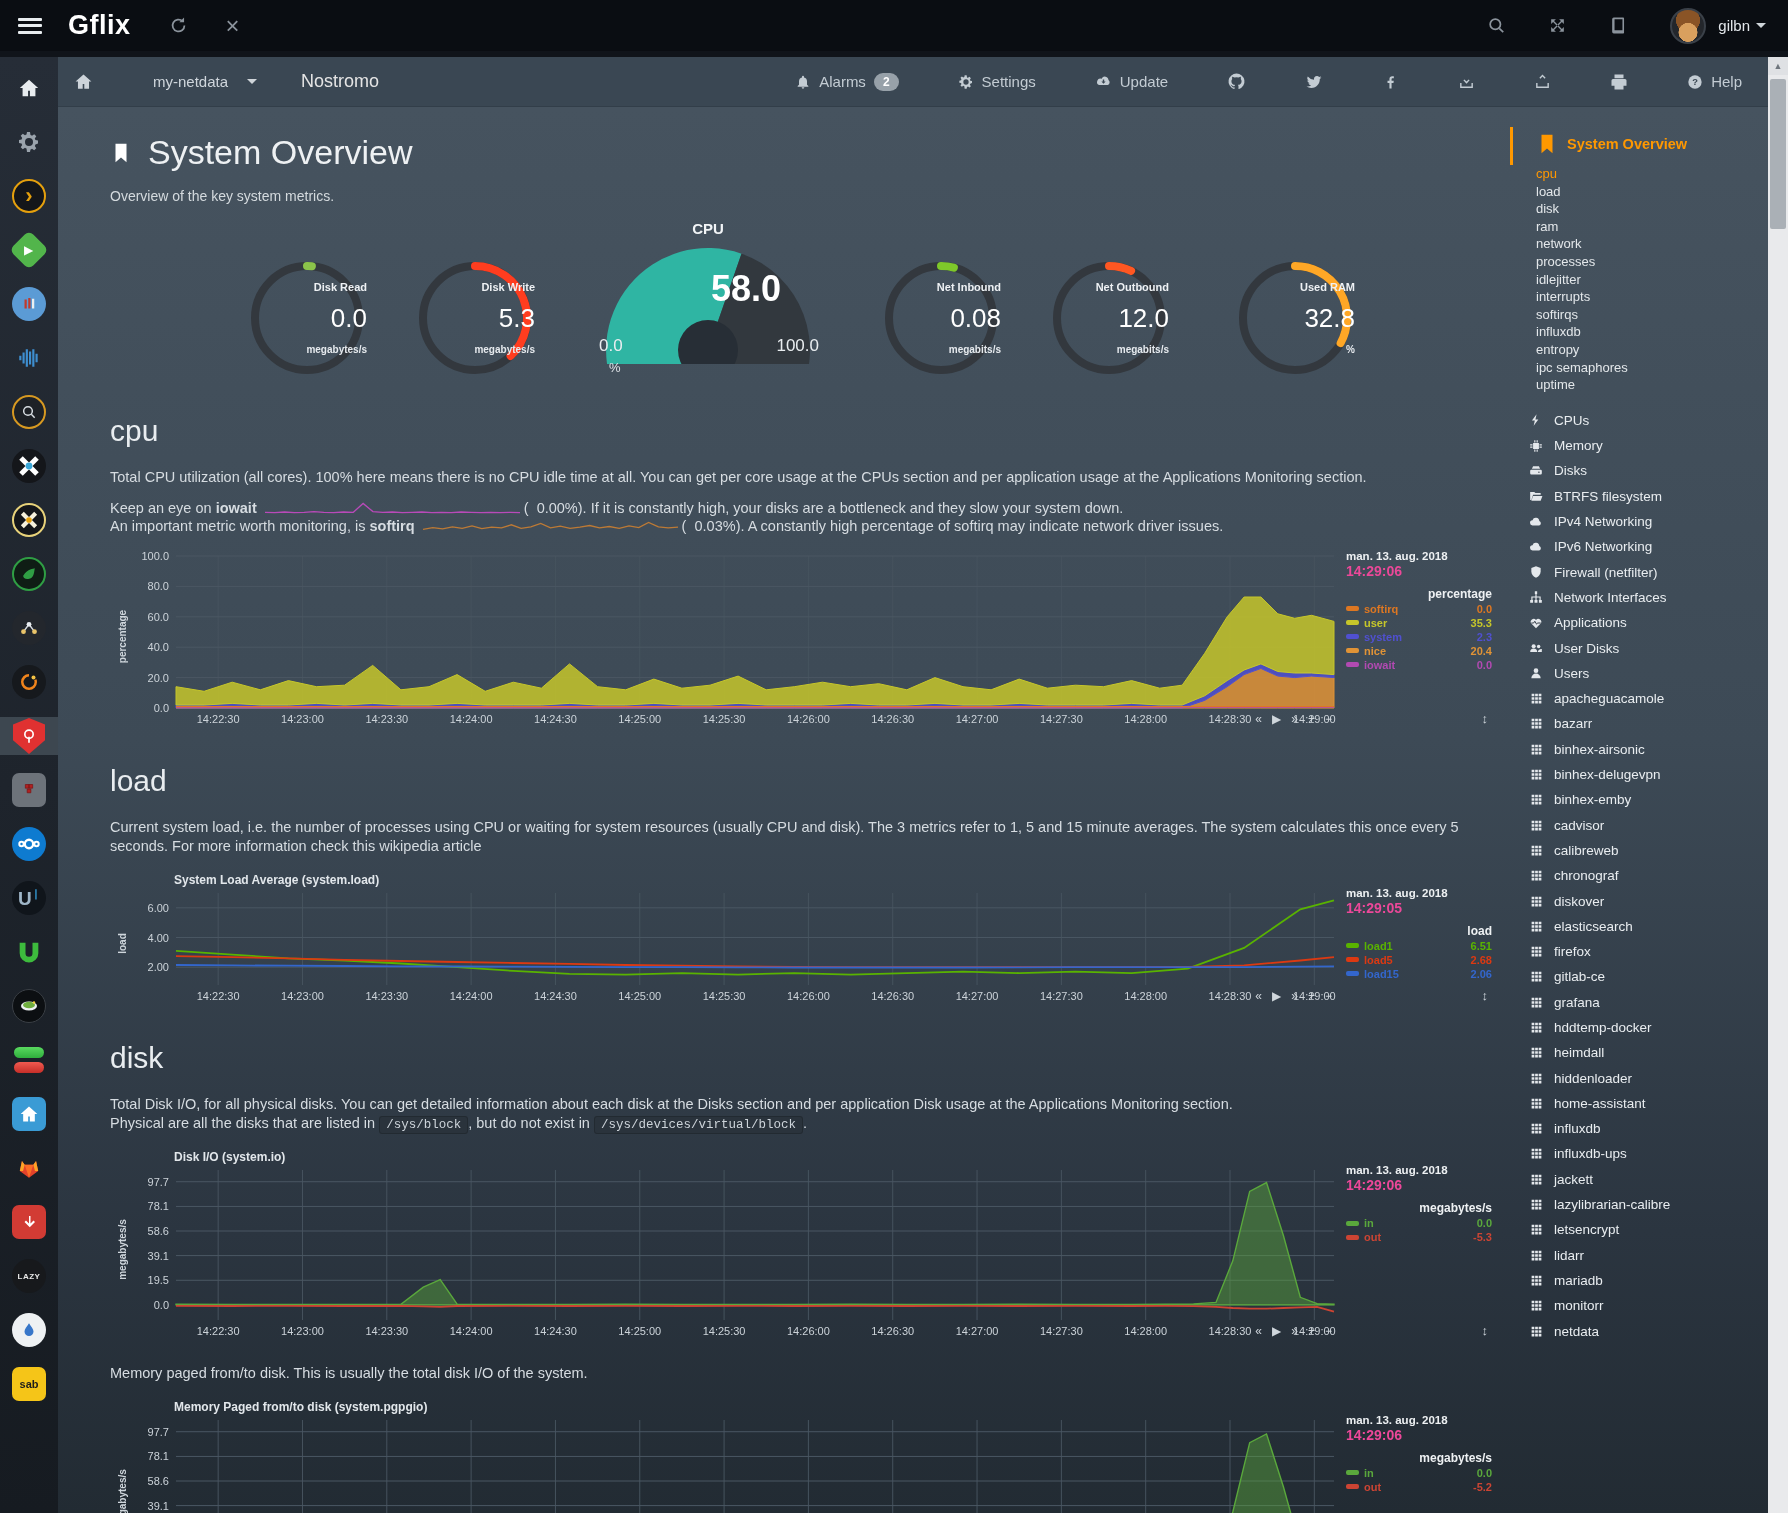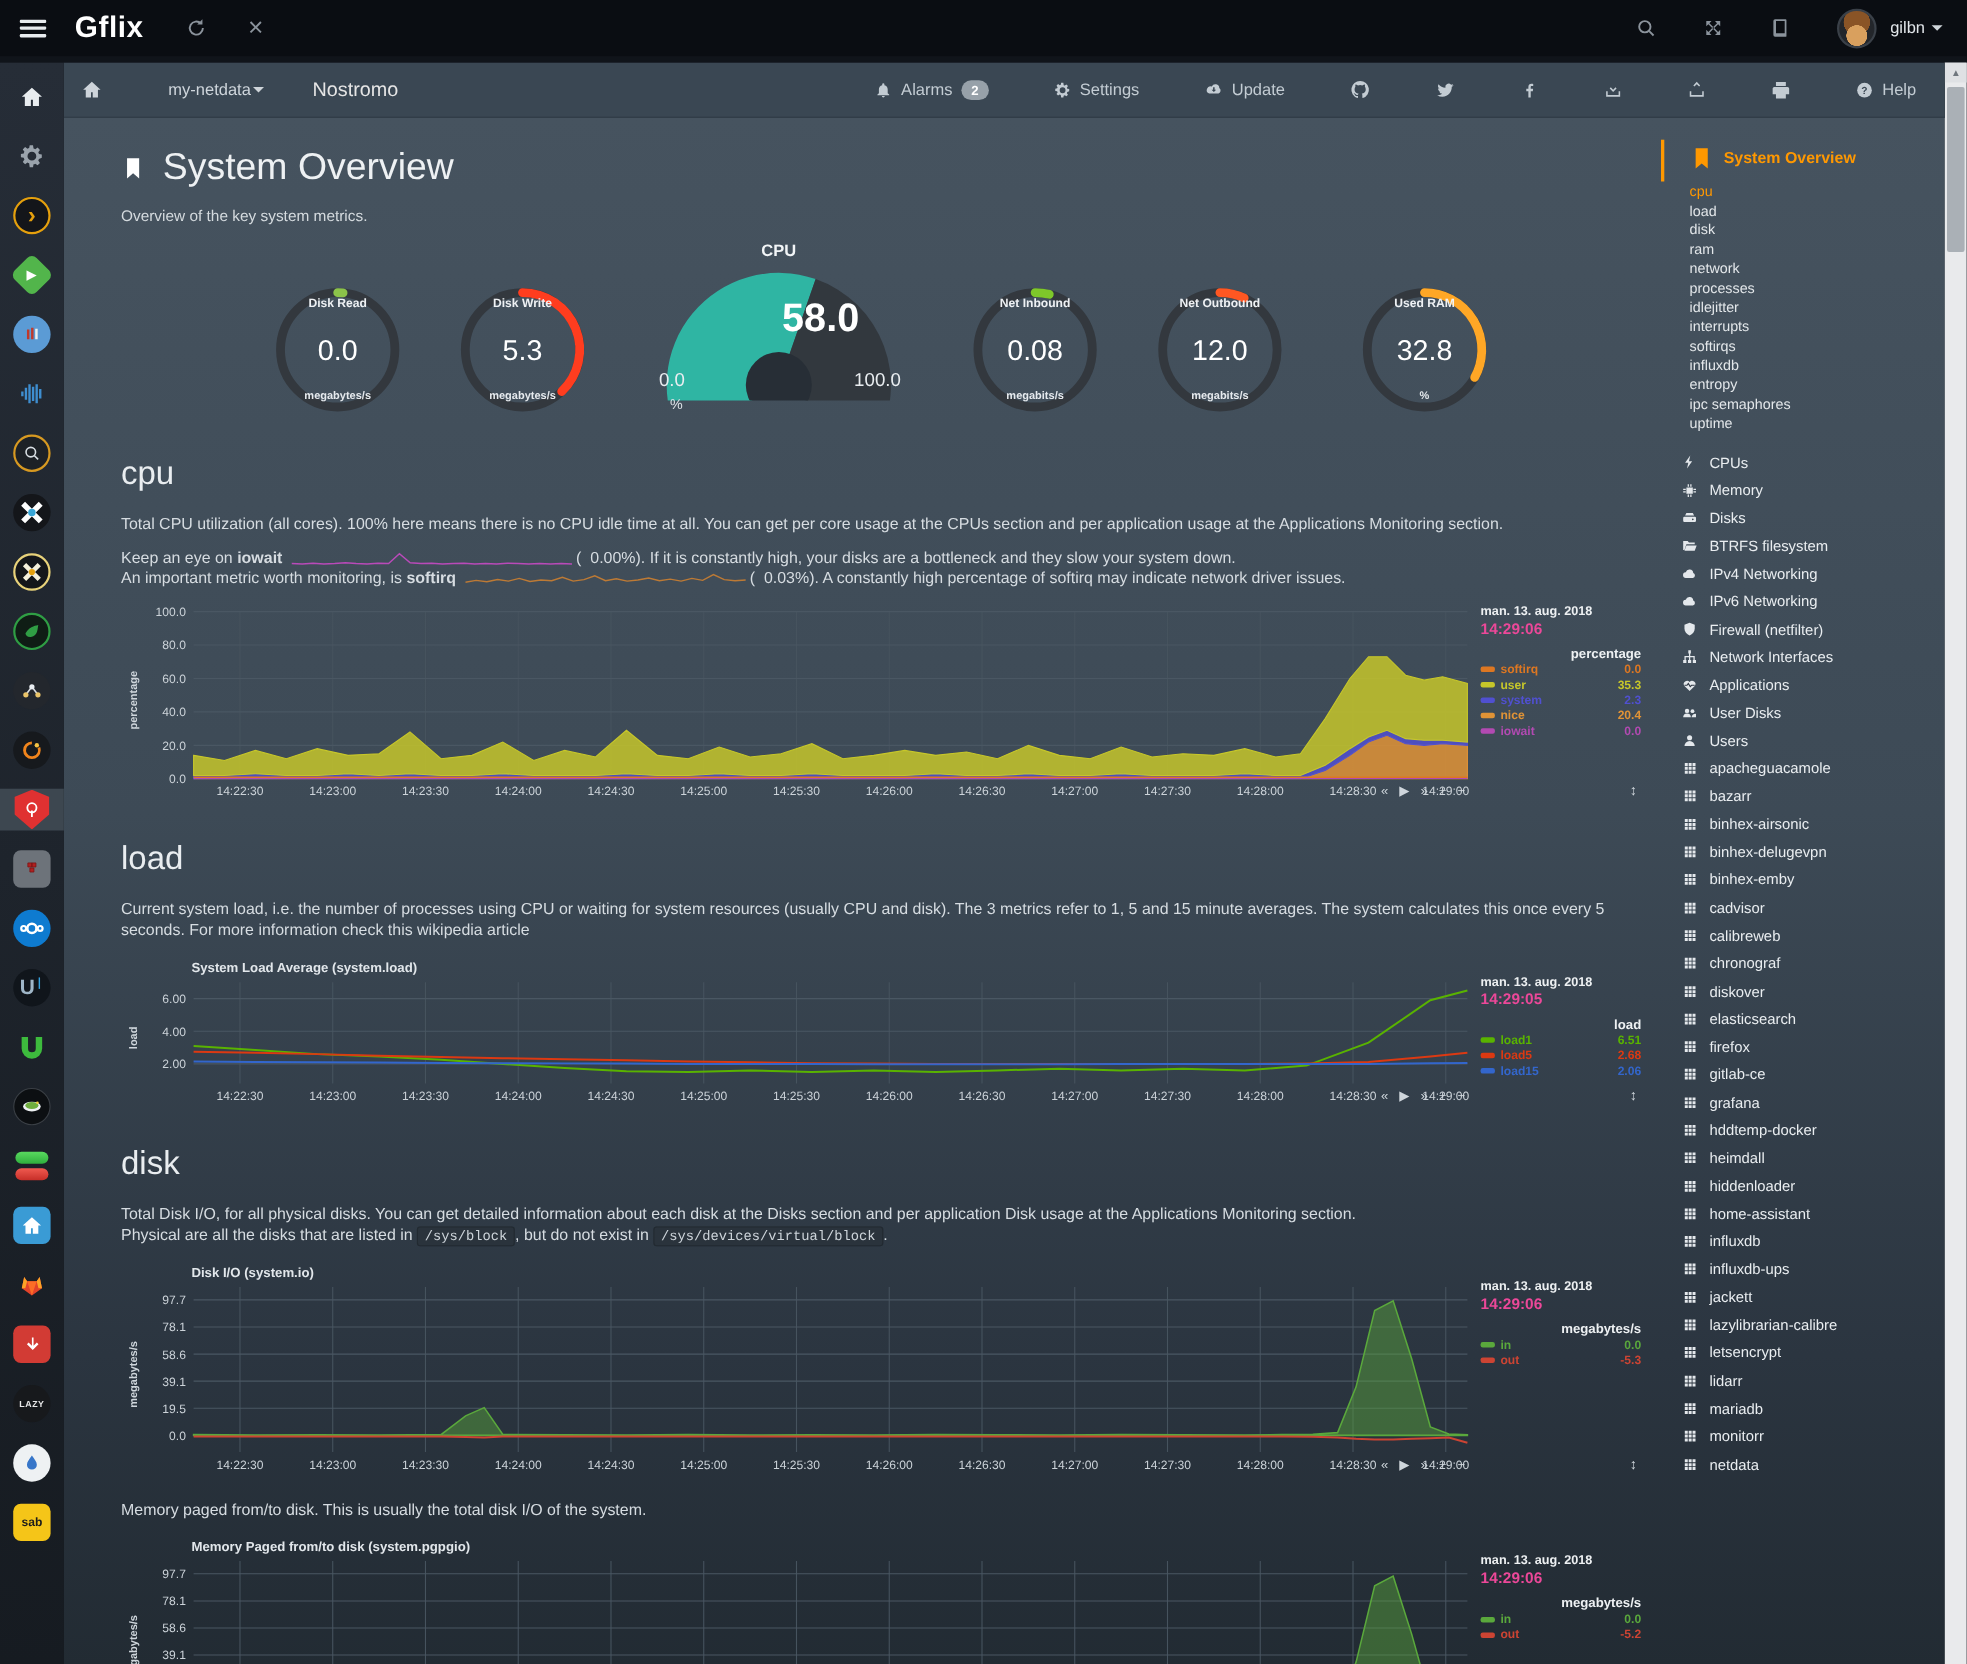--- a/index.html
+++ b/index.html
@@ -35,39 +35,39 @@
   .bubble.dia > *{ transform:rotate(-45deg); }
   .bubble .g{ font-size:20px; font-weight:bold; line-height:1;}
   .shieldshape{ width:32px; height:36px; background:#e03131; clip-path:polygon(50% 0,100% 18%,100% 62%,50% 100%,0 62%,0 18%); display:flex;align-items:center;justify-content:center;}
   .pills{ display:flex; flex-direction:column; gap:4px;}
   .pills i{ width:30px; height:11px; border-radius:6px; display:block;}
 
   
   .ndbar{ position:absolute; left:58px; top:57px; right:20px; height:50px; background:#3a4753;
     display:flex; align-items:center; color:#bcc5cd; z-index:10; border-bottom:1px solid #323e49;}
   .ndbar .home{ margin-left:16px; color:#cdd4da;}
-  .nd-dd{ margin-left:60px; font-size:15px; display:flex; align-items:center; gap:2px; cursor:pointer; color:#cfd6dc;}
+  .nd-dd{ margin-left:60px; font-size:15px; display:flex; align-items:center; gap:19px; cursor:pointer; color:#cfd6dc;}
   .nd-host{ margin-left:44px; font-size:18px; color:#e5e5e5;}
   .ndbar .grp{ margin-left:auto; display:flex; align-items:center; gap:15px; }
   .nd-btn{ display:flex; align-items:center; gap:8px; font-size:15px; color:#c3ccd3; margin-right:44px; cursor:pointer;}
   .badge{ background:#97a1a9; color:#fff; border-radius:10px; font-size:12px; font-weight:bold; padding:2px 9px;}
   .nd-ic{ color:#c3ccd3; margin-right:44px; cursor:pointer; display:inline-flex;}
 
   
   .main-bg{ position:absolute; left:58px; top:107px; right:20px; bottom:0;
     background:linear-gradient(#46535f 0%, #3d4a56 45%, #2b3540 80%, #222b33 100%);}
   .content{ position:absolute; left:58px; top:107px; width:1452px; bottom:0; padding:26px 18px 0 52px; overflow:hidden;}
   .page-title{ display:flex; align-items:center; gap:16px; font-size:34px; font-weight:300; color:#eef1f3;}
   .page-sub{ margin-top:16px; font-size:14px; color:#d4dade;}
 
   
   .gauges{ display:flex; justify-content:center; align-items:flex-end; gap:48px; margin-top:14px; height:160px;}
   .ring{ position:relative; width:120px; height:120px;}
   .ring svg{ position:absolute; left:0; top:0;}
-  .ring .txt{ position:absolute; inset:0; display:flex; flex-direction:column; align-items:center; justify-content:center; gap:21px;}
+  .ring .txt{ position:absolute; inset:0; display:flex; flex-direction:column; align-items:flex-end; justify-content:center; gap:10px;}
   .ring .t{ font-size:11px; font-weight:bold; color:#eef1f4;}
   .ring .v{ font-size:26px; color:#fff;}
   .ring .u{ font-size:10px; font-weight:bold; color:#e6eaee;}
   .dial{ position:relative; width:230px; height:158px; margin:0 10px;}
   .dial .t{ position:absolute; top:0; width:100%; text-align:center; font-weight:bold; font-size:15px; color:#f2f5f7;}
   .dial svg{ position:absolute; left:10px; top:18px;}
   .dial .v{ position:absolute; top:48px; left:118px; font-size:36px; font-weight:bold; color:#fff;}
   .dial .min{ position:absolute; left:6px; top:116px; font-size:17px; color:#e9edf0;}
   .dial .pct{ position:absolute; left:16px; top:140px; font-size:13px; color:#dfe4e8;}
   .dial .max{ position:absolute; right:4px; top:116px; font-size:17px; color:#e9edf0;}

